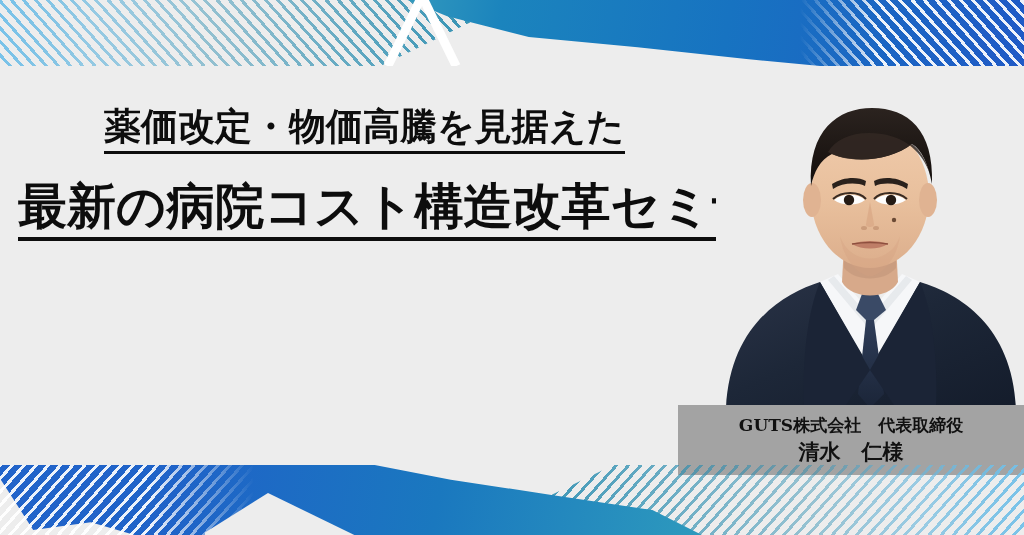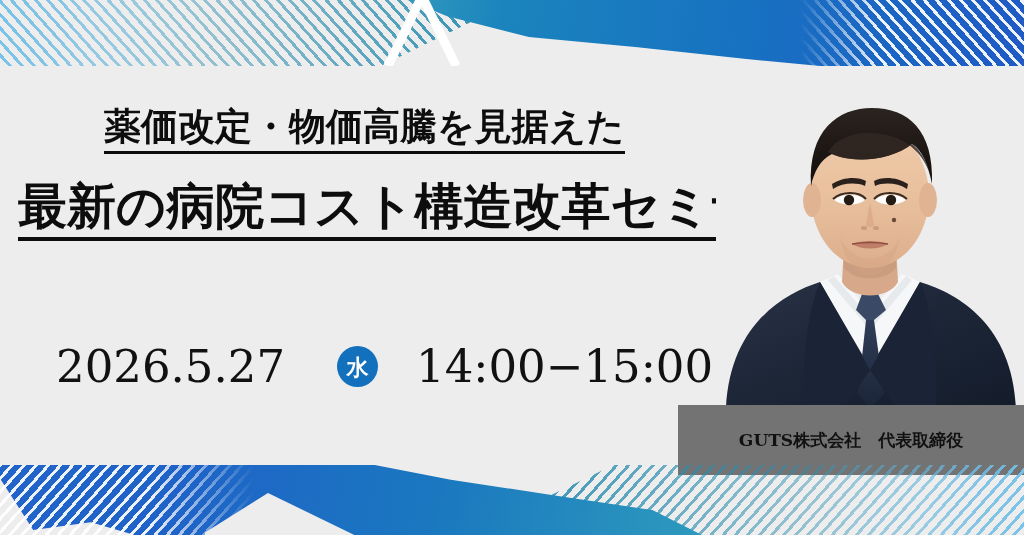--- a/index.html
+++ b/index.html
@@ -134,21 +134,21 @@
     font-size:45px;font-weight:400;color:#111;letter-spacing:0px;line-height:1;
   }
 
   
   .photo{position:absolute;left:716px;top:68px;width:308px;height:340px;overflow:hidden;}
   .photo svg{display:block;width:100%;height:100%;}
 
   
   .caption{
     position:absolute;left:678px;top:405px;width:346px;height:70px;
-    background:#737373;display:flex;flex-direction:column;
+    background:#a3a3a3;display:flex;flex-direction:column;
     align-items:center;justify-content:center;
   }
   .cap-role{
     font-family:"DejaVu Serif","Liberation Serif",serif;
     font-size:17px;font-weight:700;color:#111;line-height:1.2;white-space:nowrap;
   }
   .cap-name{
     font-family:"DejaVu Serif","Liberation Serif",serif;
     font-size:21px;font-weight:700;color:#111;line-height:1.25;
     margin-top:3px;white-space:nowrap;
@@ -170,27 +170,20 @@
         <i class="b"></i>
       </div>
     </div>
   </div>
 
   <div class="headline">
     <div class="title-line1">薬価改定・物価高騰を見据えた</div>
     <div class="title-line2">最新の病院コスト構造改革セミナー</div>
   </div>
 
-  <div class="daterow">
-    <div class="date-text">2026.5.27</div>
-    <div class="day-badge">
-      <span>水</span>
-    </div>
-    <div class="time-text">14:00−15:00</div>
-  </div>
 
   <div class="photo">
     <svg viewBox="0 0 308 340" preserveAspectRatio="xMidYMax meet">
       <defs>
         <linearGradient id="suitg" x1="0" y1="0" x2="1" y2="1">
           <stop offset="0%" stop-color="#2a3347"></stop>
           <stop offset="45%" stop-color="#1d2738"></stop>
           <stop offset="100%" stop-color="#141c2b"></stop>
         </linearGradient>
         <linearGradient id="skin" x1="0" y1="0" x2="0" y2="1">
@@ -254,20 +247,21 @@
       <path d="M136 176 C 148 174, 160 174, 172 176" fill="none" stroke="#8d4f3e" stroke-width="1.6"></path>
 
       <circle cx="178" cy="152" r="2.2" fill="#6b4a35"></circle>
 
       <path d="M124 168 C 134 198, 174 198, 184 168 C 180 196, 162 208, 154 208 C 146 208, 128 196, 124 168 Z" fill="#d3a082" opacity="0.35"></path>
     </svg>
   </div>
 
   <div class="caption">
     <div class="cap-role">GUTS株式会社　代表取締役</div>
+    <div class="cap-name">清水　仁様</div>
   </div>
 
   <div class="band bottom">
     <div class="layer">
       <div class="stripes st-br"></div>
       <div class="stripes st-br2"></div>
       <div class="wedge-bottom"></div>
       <div class="stripes st-bl"></div>
       <div class="notch"></div>
     </div>

